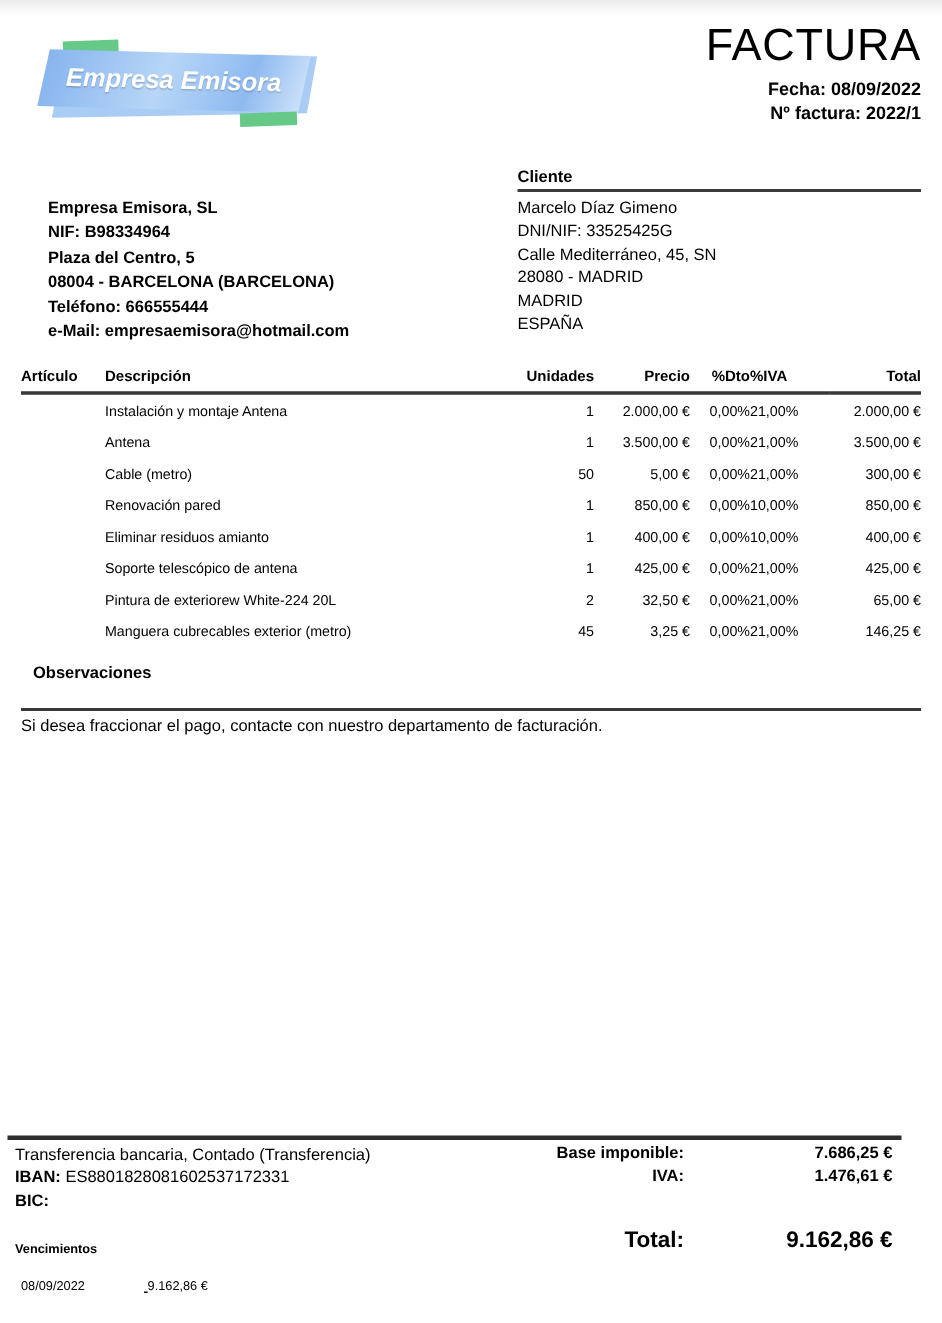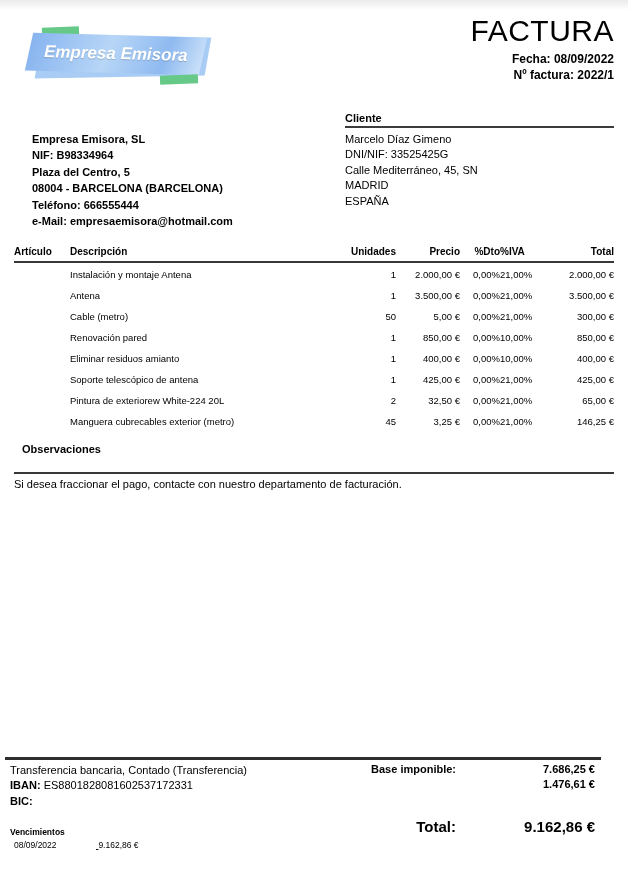--- a/index.html
+++ b/index.html
@@ -60,21 +60,21 @@
   .observations .sec-title{font-weight:bold;padding-left:8px;padding-bottom:17px;
     border-bottom:2px solid #383838;}
   .observations .obs-text{margin-top:4px;}
 
   
   .footer-rule{position:absolute;left:5px;top:757px;width:596px;border-top:3px solid #2e2e2e;}
   .payment{position:absolute;left:10px;top:763px;font-size:11px;line-height:15.4px;}
   .payment .bold{font-weight:bold;}
   .vencimientos{position:absolute;left:10px;top:827px;font-size:8.5px;line-height:11px;}
   .vencimientos .venc-title{font-weight:bold;}
-  .venc-row{margin-top:2px;text-decoration:underline;}
+  .venc-row{margin-top:14px;text-decoration:underline;}
   .venc-date{display:inline-block;width:82px;padding-left:4px;}
   .venc-amount{display:inline-block;}
 
   .totals{position:absolute;left:215px;top:762px;width:380px;font-size:11px;font-weight:bold;}
   .totals .row{display:flex;line-height:15.4px;}
   .totals .lbl{width:241px;text-align:right;}
   .totals .val{flex:1;text-align:right;}
   .totals .total-row{margin-top:25px;font-size:15px;line-height:18px;}
 </style>
 </head>
@@ -106,20 +106,21 @@
       <div class="sender-line">e-Mail: empresaemisora@hotmail.com</div>
     </div>
 
   <div class="client">
     <div class="sec-title">Cliente</div>
     <div class="lines">
 
     <div class="client-line">Marcelo Díaz Gimeno</div>
         <div class="client-line">DNI/NIF: 33525425G</div>
         <div class="client-line">Calle Mediterráneo, 45, SN</div>
+        <div class="client-line">28080 - MADRID</div>
         <div class="client-line">MADRID</div>
         <div class="client-line">ESPAÑA</div>
       </div>
   </div>
 
   <table class="items">
     <thead>
       <tr>
         <th class="c-art">Artículo</th>
         <th class="c-desc">Descripción</th>
@@ -237,20 +238,21 @@
       <span class="venc-amount">9.162,86 €</span>
     </div>
   </div>
 
   <div class="totals">
     <div class="row">
       <div class="lbl">Base imponible:</div>
       <div class="val">7.686,25 €</div>
     </div>
     <div class="row">
+      <div class="lbl">IVA:</div>
       <div class="val">1.476,61 €</div>
     </div>
     <div class="row total-row">
       <div class="lbl">Total:</div>
       <div class="val">9.162,86 €</div>
     </div>
   </div>
 </div>
 
 </body></html>

